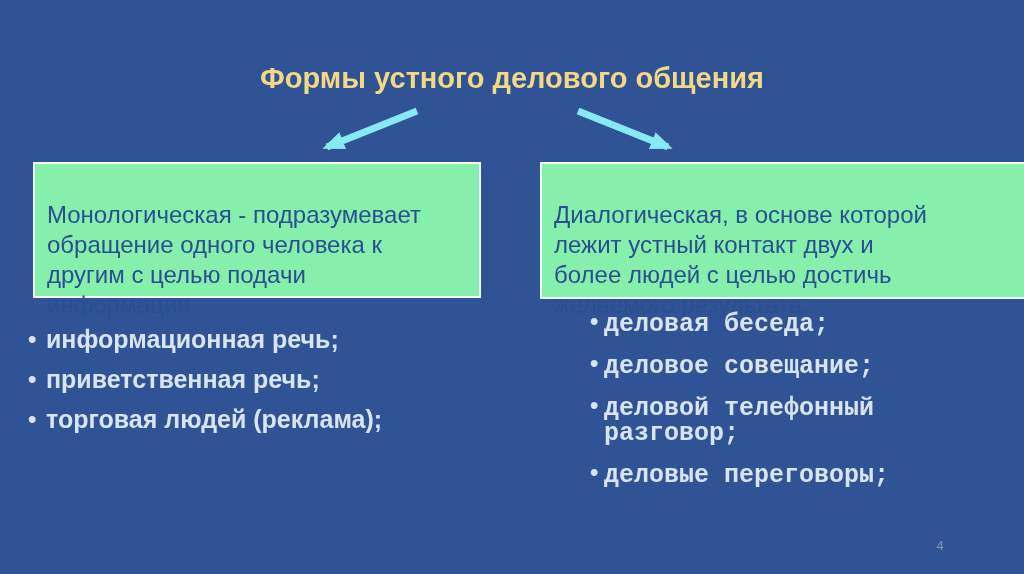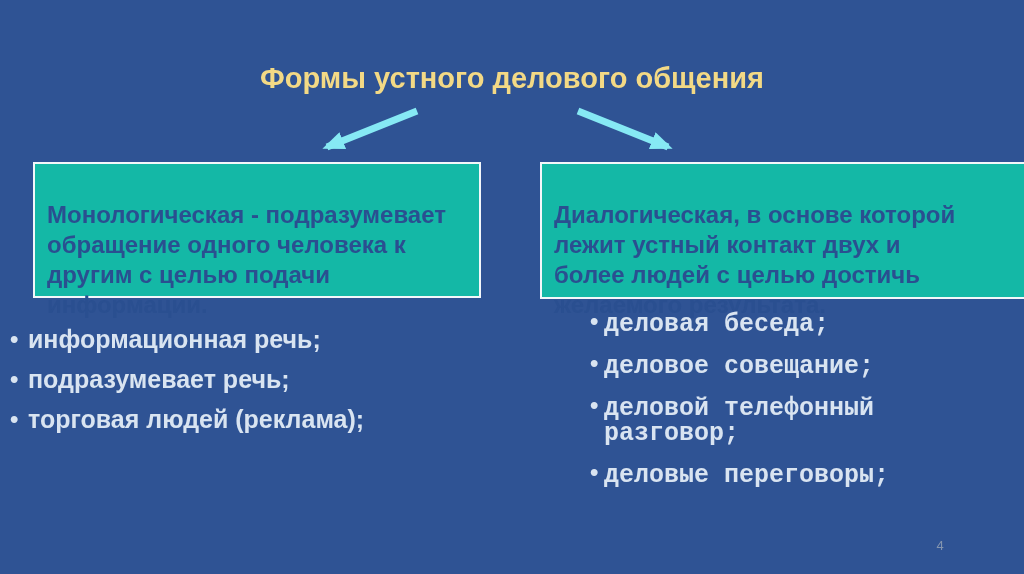--- a/index.html
+++ b/index.html
@@ -27,24 +27,24 @@
   .arrows {
     position: absolute;
     left: 0; top: 0;
     width: 1024px;
     height: 574px;
     pointer-events: none;
   }
   .defbox {
     position: absolute;
     box-sizing: border-box;
-    background: #14b8a6;
+    background: #86efac;
     border: 2px solid #F3F7FA;
     color: #2A4F90;
-    font-weight: bold;
+    font-weight: normal;
     font-size: 24px;
     line-height: 30px;
     padding: 6px 12px;
     white-space: pre-line;
   }
   .defbox.left  { left: 33px;  top: 162px; width: 448px; height: 136px; }
   .defbox.right { left: 540px; top: 162px; width: 532px; height: 137px; }
   .blist {
     position: absolute;
     margin: 0;
@@ -60,21 +60,21 @@
     padding-left: 18px;
     white-space: pre-line;
   }
   .blist li::before {
     content: "\2022";
     position: absolute;
     left: 0;
     top: -1px;
     font-size: 24px;
   }
-  .blist.mono { left: 10px;  top: 327px; width: 430px; }
+  .blist.mono { left: 28px;  top: 327px; width: 430px; }
   .blist.mono li { margin-bottom: 15px; }
   .blist.dial { left: 587px; top: 312px; width: 400px; }
   .blist.dial li { margin-bottom: 17px; padding-left: 17px; font-family: Liberation Mono, monospace; }
   .page-num {
     position: absolute;
     left: 930px;
     top: 538px;
     width: 20px;
     text-align: center;
     font-size: 13px;
@@ -107,21 +107,21 @@
 
   <div class="defbox right">
     <span>Диалогическая, в основе которой
 лежит устный контакт двух и
 более людей с целью достичь
 желаемого результата.</span>
   </div>
 
   <ul class="blist mono">
     <li>информационная речь;</li>
-    <li>подразумевает речь;</li>
+    <li>приветственная речь;</li>
     <li>торговая людей (реклама);</li>
   </ul>
 
   <ul class="blist dial">
     <li>деловая беседа;</li>
     <li>деловое совещание;</li>
     <li>деловой телефонный
 разговор;</li>
     <li>деловые переговоры;</li>
   </ul>

